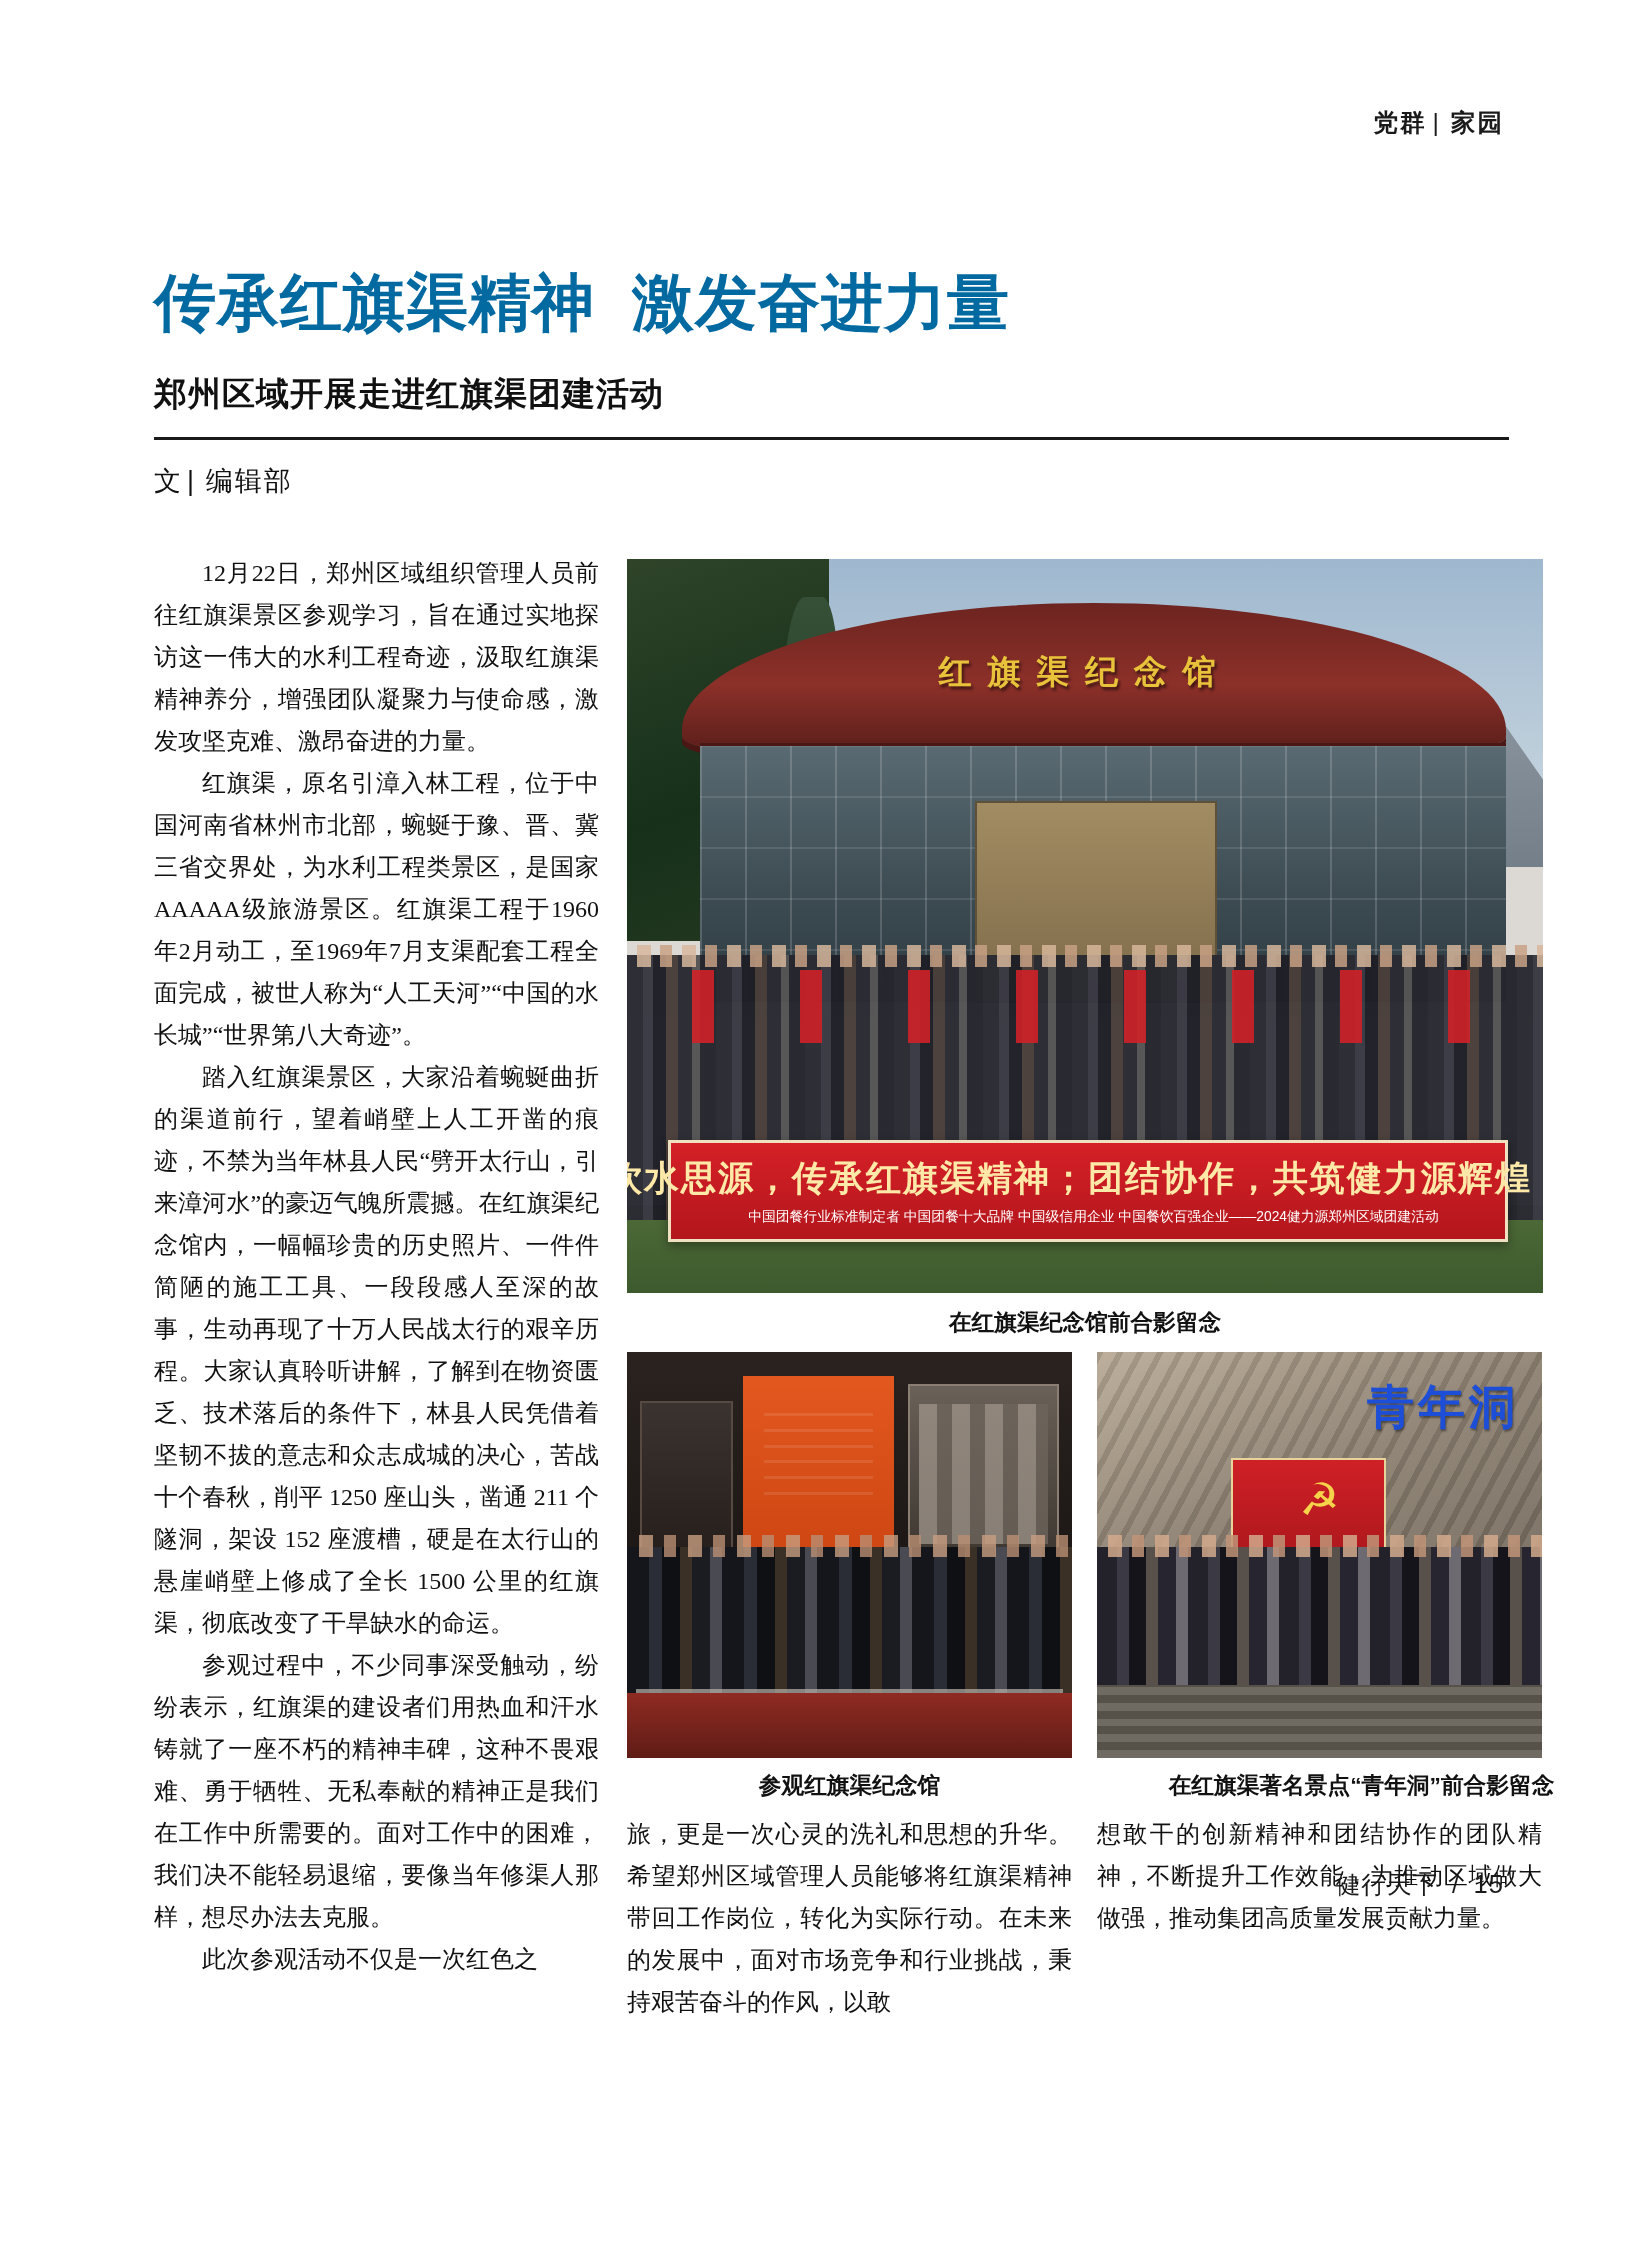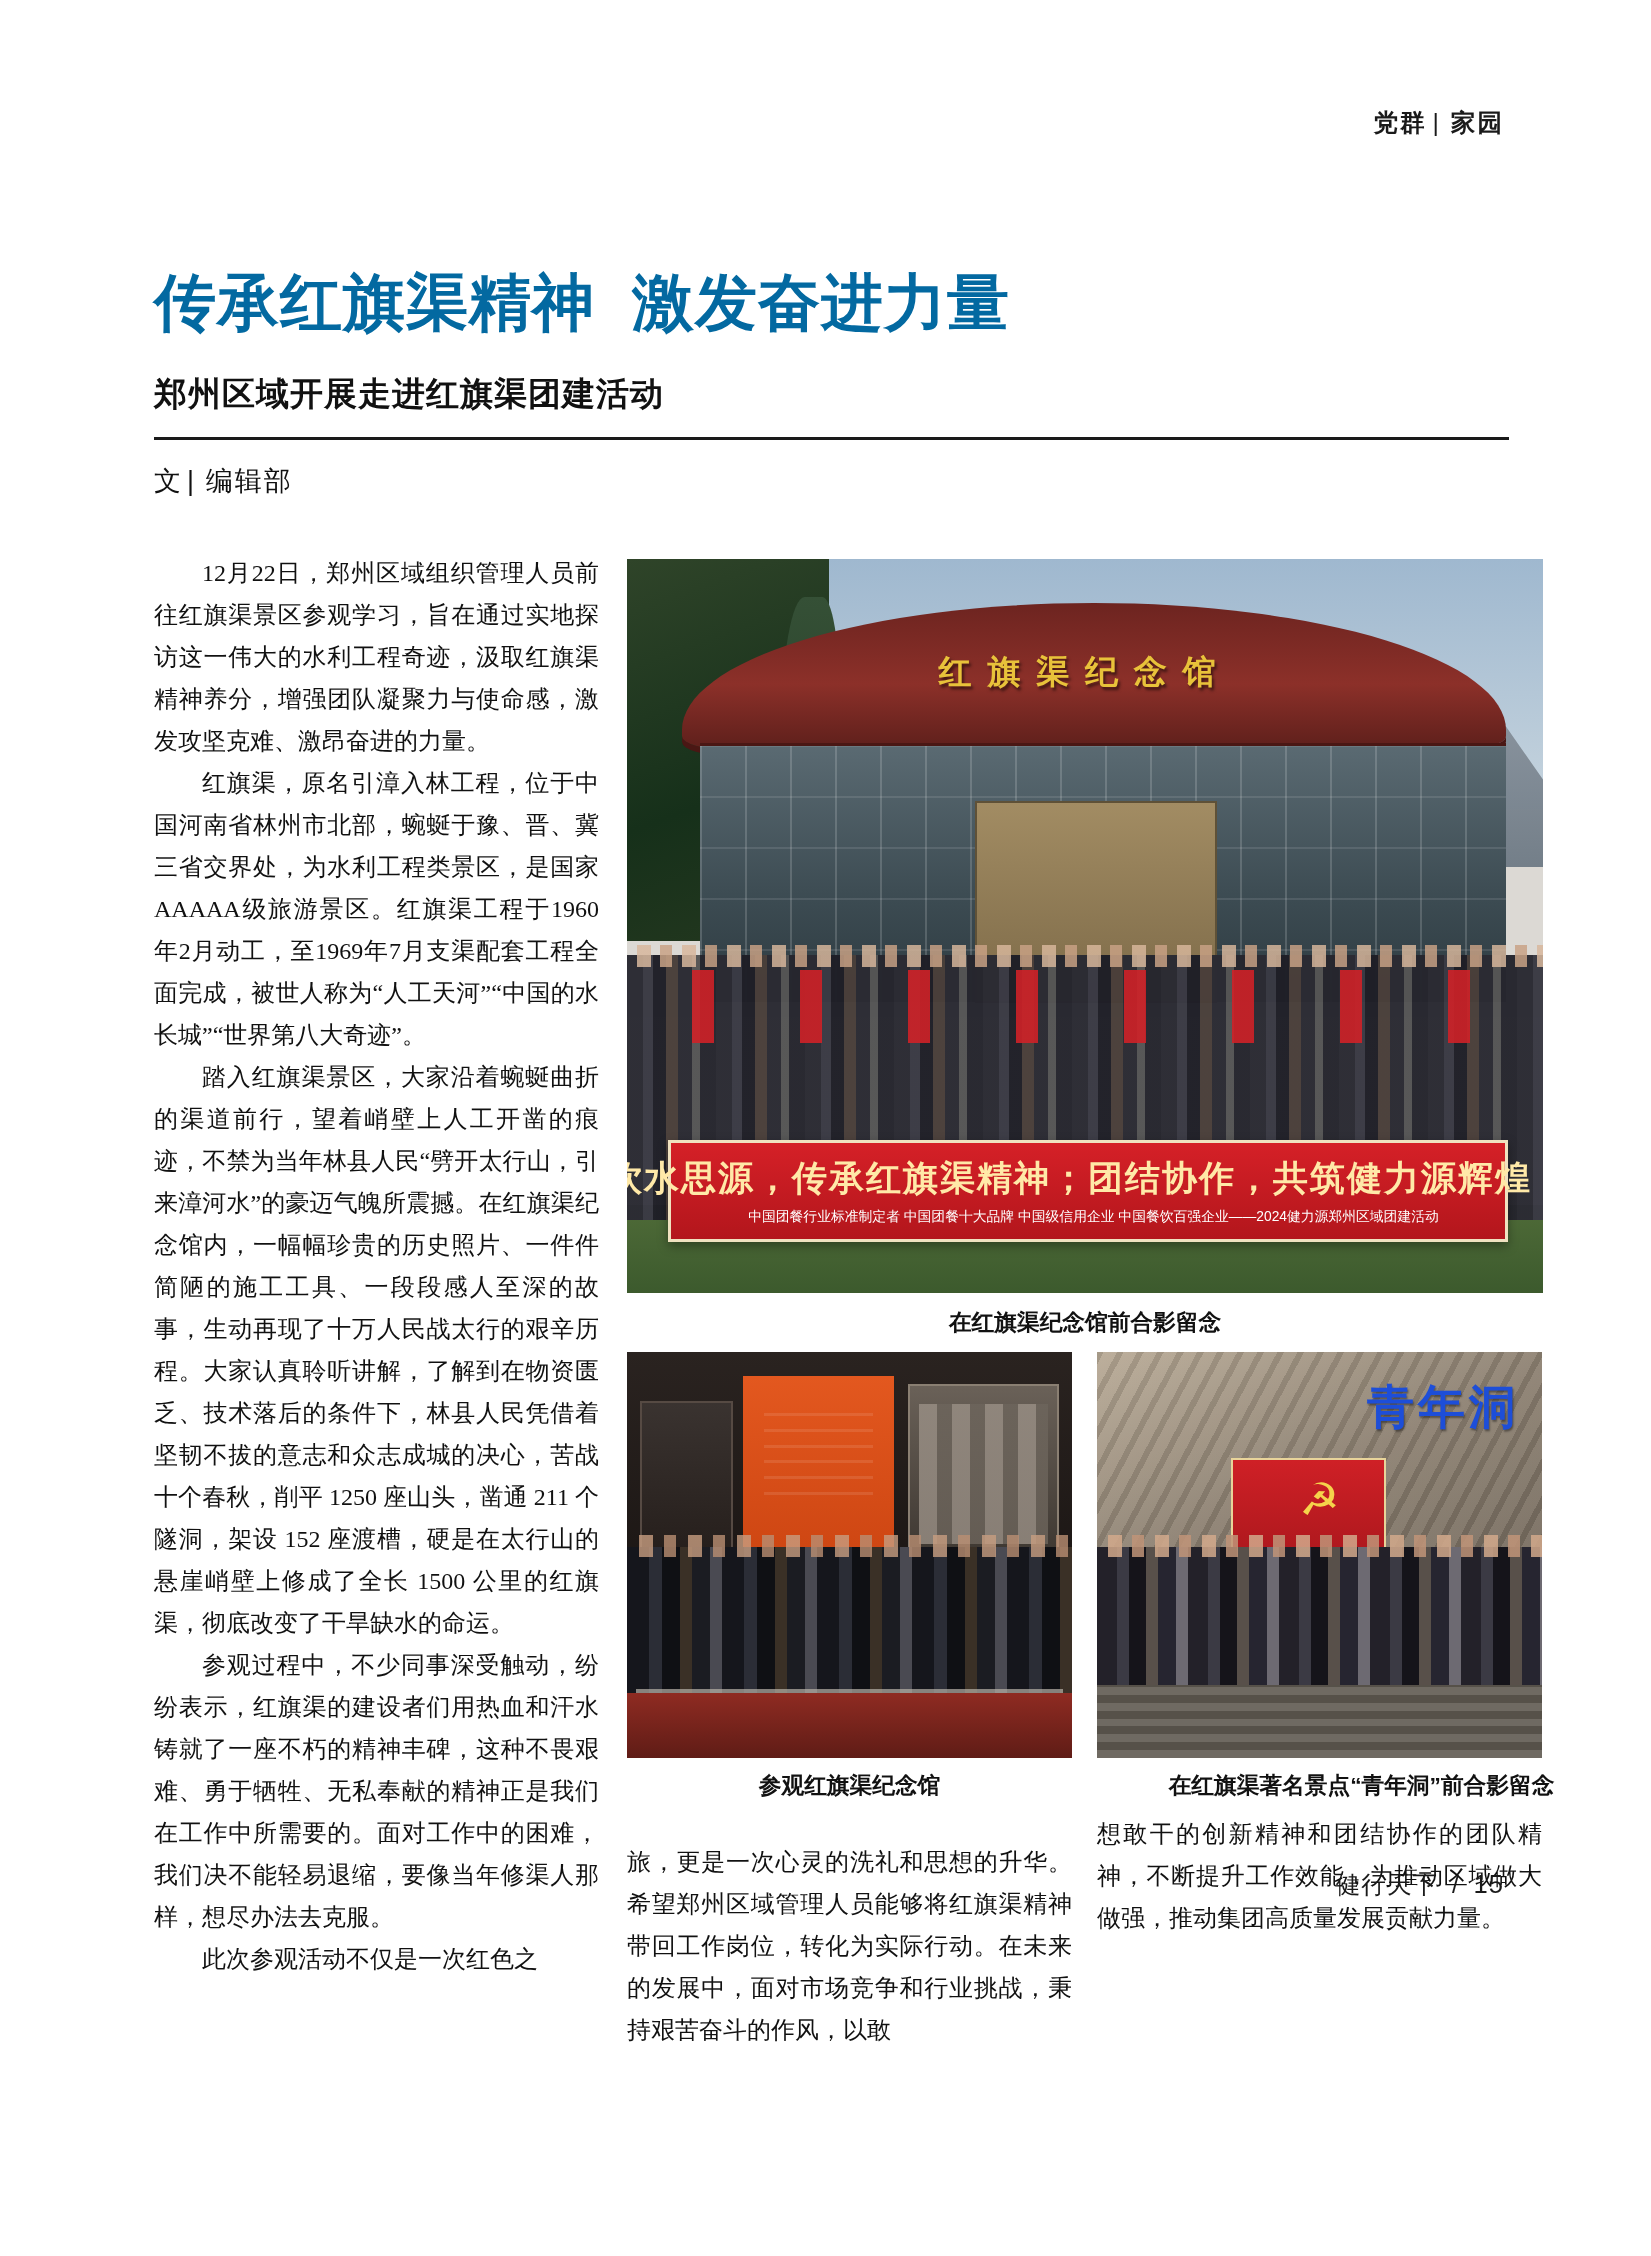--- a/index.html
+++ b/index.html
@@ -104,21 +104,20 @@
   }
   .col1 {
     left: 154px;
     top: 552px;
     width: 445px;
   }
   .col2-lower {
     left: 627px;
     top: 1813px;
     width: 445px;
-    margin-top: 28px;
   }
   .col3-lower {
     left: 1097px;
     top: 1813px;
     width: 445px;
   }
 
   
   .photo {
     position: absolute;

